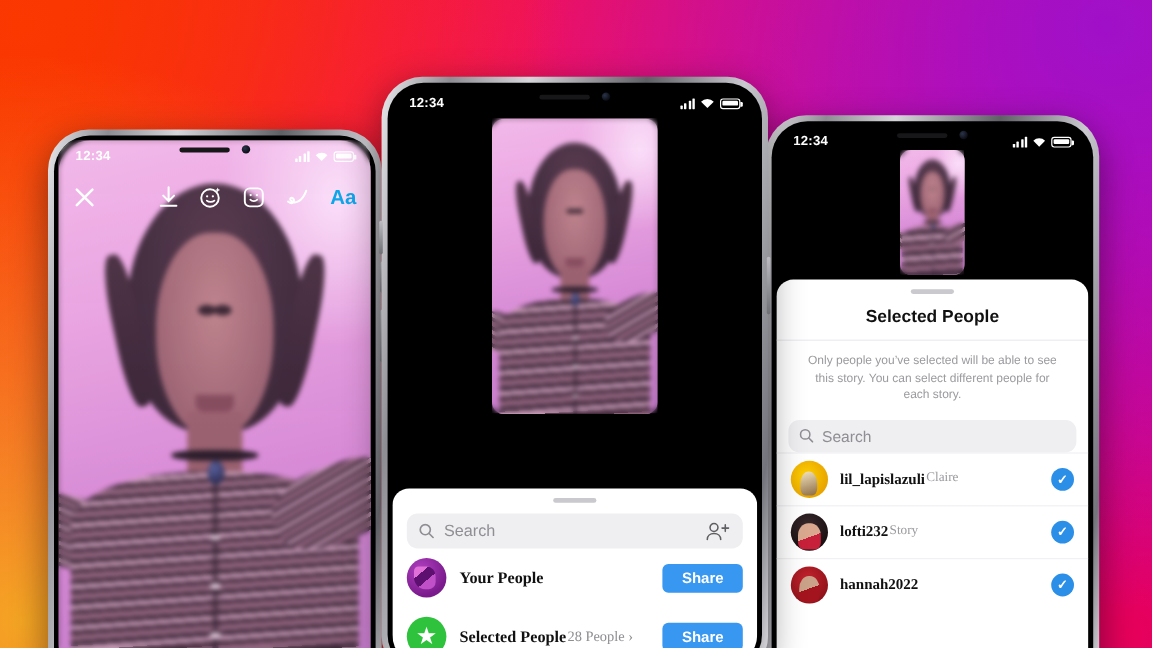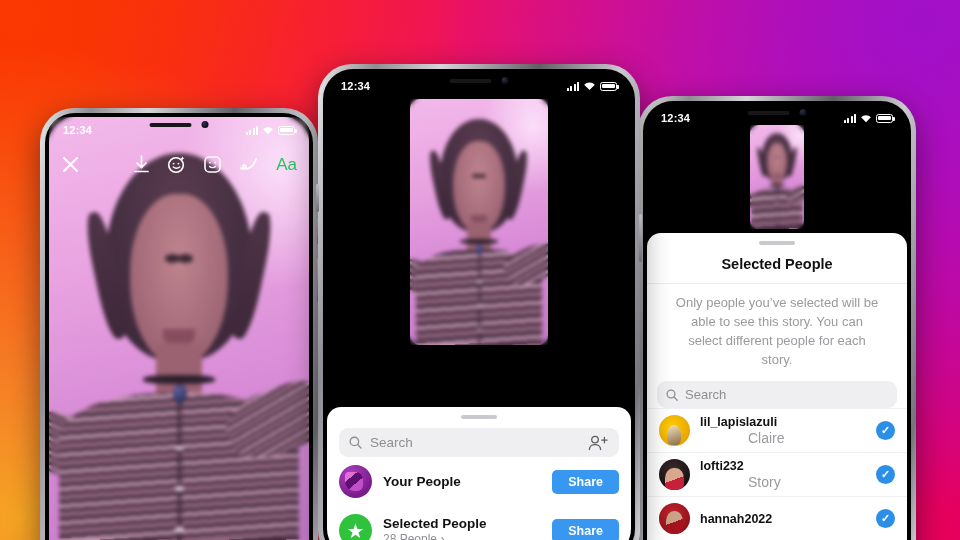--- a/index.html
+++ b/index.html
@@ -106,74 +106,74 @@
     background: repeating-linear-gradient(188deg,#8e6478 0 4px,#33212c 4px 7px,#c59ab0 7px 10px,#3d2733 10px 13px); }
   .sf-blur { position:absolute; inset:0; backdrop-filter: blur(2px);
     background: linear-gradient(180deg, rgba(255,200,250,.12), rgba(170,110,190,.10)); }
 
   
   .editor-bar { position:absolute; top:26px; left:0; right:0; height:42px;
     display:flex; align-items:center; z-index:8; padding:0 12px; }
   .ic { color:#fff; display:flex; align-items:center; justify-content:center; }
   .ic svg { display:block; }
   .tool-group { margin-left:auto; display:flex; align-items:center; gap:17px; }
-  .aa { color:#22c55e; font-size:17px; font-weight:normal; line-height:1; }
+  .aa { color:#0ea5e9; font-size:17px; font-weight:bold; line-height:1; }
 
   
   .sheet { position:absolute; left:0; right:0; bottom:0; background:#fff;
     border-radius: 14px 14px 0 0; z-index:9;
     box-shadow: 0 -3px 14px rgba(0,0,0,.22); }
   .grabber { width:36px; height:4px; border-radius:3px; background:#c9c9ce;
     margin: 8px auto 0; }
   .searchrow { display:flex; align-items:center; gap:8px; margin:9px 12px 0;
     background:#efeff2; border-radius:9px; height:29px; padding:0 10px; }
   .searchrow .ph { color:#8e8e93; font-size:13.5px; }
   .peopleadd { margin-left:auto; color:#5f5f63; }
   .lrow { display:flex; align-items:center; gap:11px; padding:8px 12px; }
   .av { width:33px; height:33px; border-radius:50%; flex:0 0 auto; overflow:hidden; position:relative; }
   .av-story { background: radial-gradient(circle at 36% 30%, #b040c0, #7a1a8c 70%); }
   .av-story::after{ content:''; position:absolute; left:18%; top:20%; width:56%; height:60%;
     background: linear-gradient(140deg,#e070d8 0 30%, #5e1070 30% 60%, #c050c8 60% 100%);
     border-radius: 20% 40% 30% 50%; }
   .av-green { background:#2fc23c; display:flex; align-items:center; justify-content:center; }
   .star { color:#fff; font-size:20px; line-height:1; }
-  .ltext { display:flex; flex-direction:column; gap:1px; min-width:0; }
+  .ltext { display:flex; flex-direction:row; gap:1px; min-width:0;font-family:Liberation Serif, serif; }
   .lname { font-size:13.5px; font-weight:bold; color:#111; }
   .lsub { font-size:12px; color:#8e8e93; }
   .share { margin-left:auto; background:#3897f0; color:#fff; border:none;
     border-radius:5px; font-size:12.5px; font-weight:bold; padding:5px 16px;
     font-family:"Liberation Sans",sans-serif; cursor:pointer; }
 
   
   .sheet2 { position:absolute; left:0; right:0; top:128px; bottom:0; background:#fff;
     border-radius: 14px 14px 0 0; z-index:9; overflow:hidden; }
   .sh2-title { text-align:center; font-size:14.5px; font-weight:bold; color:#111;
     padding: 11px 0 11px; border-bottom:1px solid #ececef; }
-  .sh2-desc { text-align:center; font-size:13px; color:#9a9a9f; line-height:1.45;
+  .sh2-desc { text-align:center; font-size:10px; color:#9a9a9f; line-height:1.45;
     padding: 10px 26px 12px; }
   .sh2-search { display:flex; align-items:center; gap:7px; margin:0 10px 0;
     background:#efeff2; border-radius:9px; height:27px; padding:0 9px; }
   .sh2-search .ph { color:#8e8e93; font-size:13px; }
   .sh2-count { display:flex; align-items:center; padding:10px 12px 6px; }
   .cnt { font-size:12.5px; font-weight:bold; color:#111; }
   .clearall { margin-left:auto; font-size:12.5px; color:#3897f0; cursor:pointer; }
   .prow { display:flex; align-items:center; gap:10px; padding:6px 12px;
     border-top:1px solid #f1f1f4; }
   .pav { width:31px; height:31px; border-radius:50%; flex:0 0 auto; overflow:hidden; position:relative; }
   .pav.a1 { background: radial-gradient(circle at 40% 40%, #ffd100, #e8a400 72%); }
   .pav.a1::after{content:'';position:absolute;left:26%;top:30%;width:46%;height:66%;
     background:linear-gradient(160deg,#f5e6c0,#8a6a44);border-radius:48% 48% 30% 30%;}
   .pav.a2 { background: radial-gradient(circle at 44% 32%, #3a2a2c, #180f11 76%); }
   .pav.a2::after{content:'';position:absolute;left:20%;top:28%;width:60%;height:72%;
     background:linear-gradient(160deg,#d9a88f 0 52%,#c7203a 52% 100%);border-radius:46% 46% 26% 26%;}
   .pav.a3 { background: radial-gradient(circle at 44% 34%, #c4232e, #8d1118 78%); }
   .pav.a3::after{content:'';position:absolute;left:22%;top:26%;width:56%;height:74%;
     background:linear-gradient(160deg,#caa189 0 48%,#a4141e 48% 100%);border-radius:46% 46% 26% 26%;}
   .pname { font-size:12.5px; font-weight:bold; color:#111; }
-  .psub { font-size:14px; color:#9a9a9f;margin-left:48px; }
+  .psub { font-size:11px; color:#9a9a9f; }
   .chk { margin-left:auto; width:19px; height:19px; border-radius:50%;
     background:#2b8fe8; color:#fff; display:flex; align-items:center;
     justify-content:center; font-size:11px; font-weight:bold; }
   .thumb-r { position:absolute; left:50%; transform:translateX(-50%); top:20px;
     width:54px; height:104px; border-radius:9px; overflow:hidden; z-index:4; }
   .thumb-m { position:absolute; left:50%; transform:translateX(-50%); top:26px;
     width:138px; height:246px; border-radius:10px; overflow:hidden; z-index:4; }
 </style>
 </head>
 <body>

